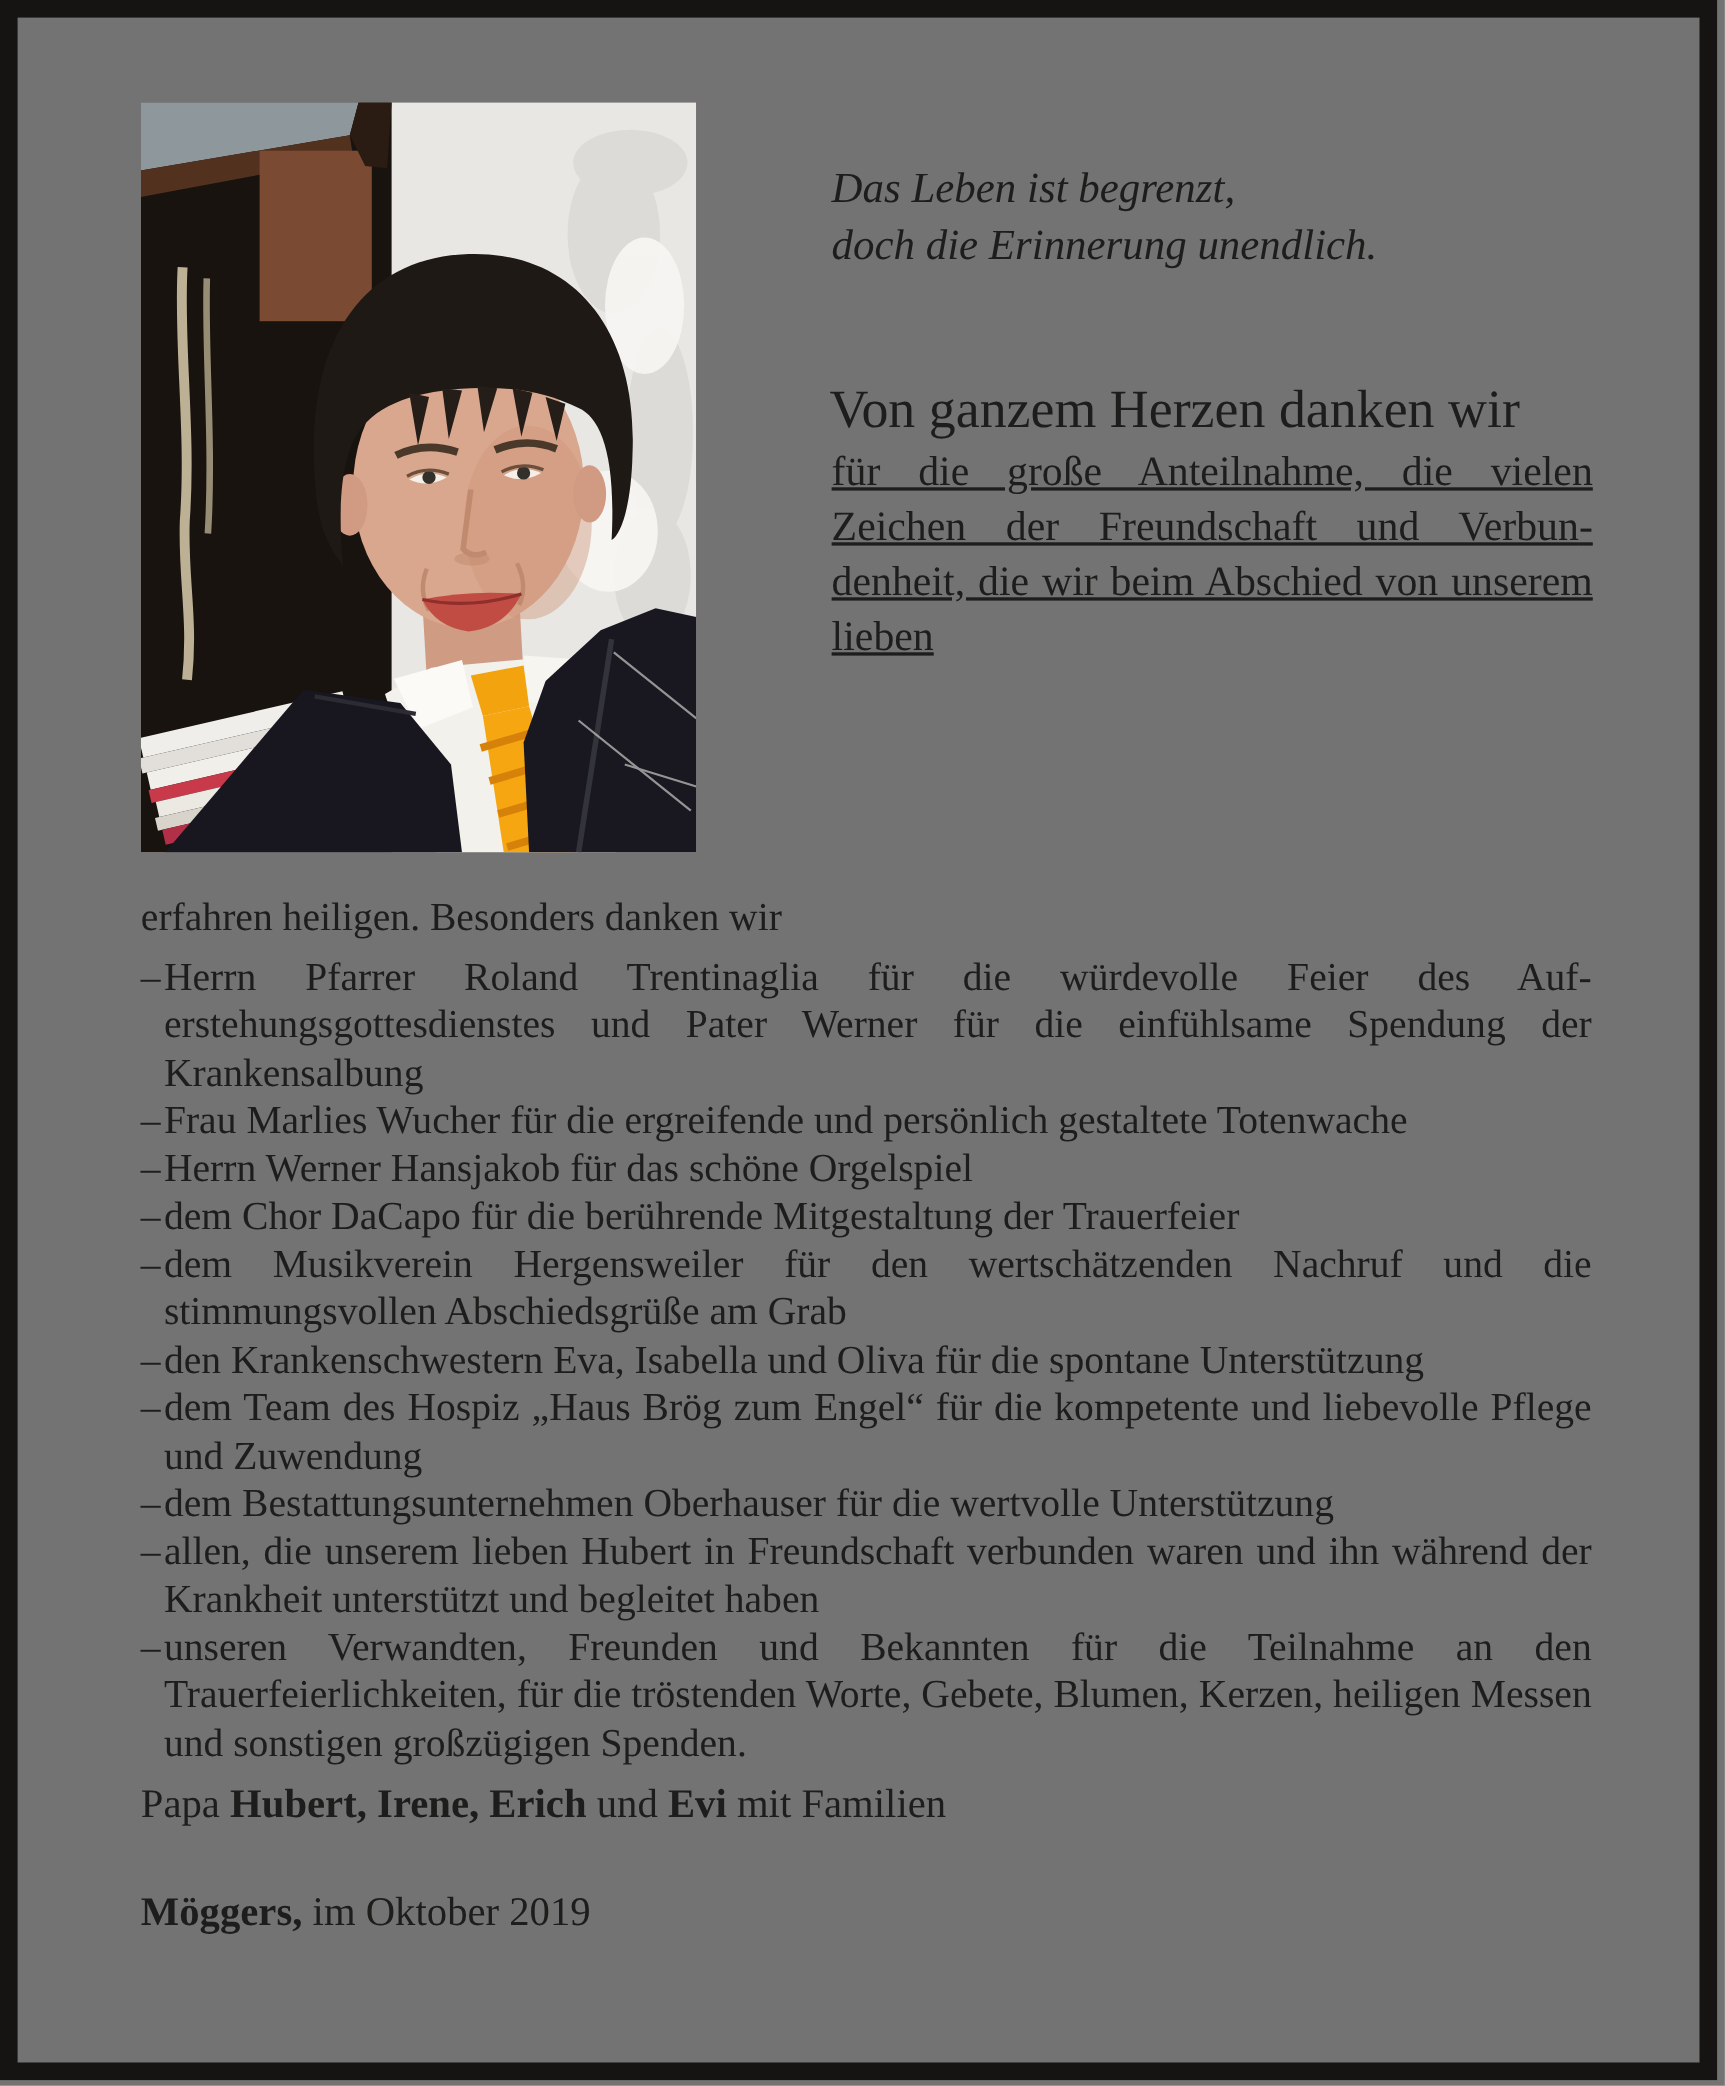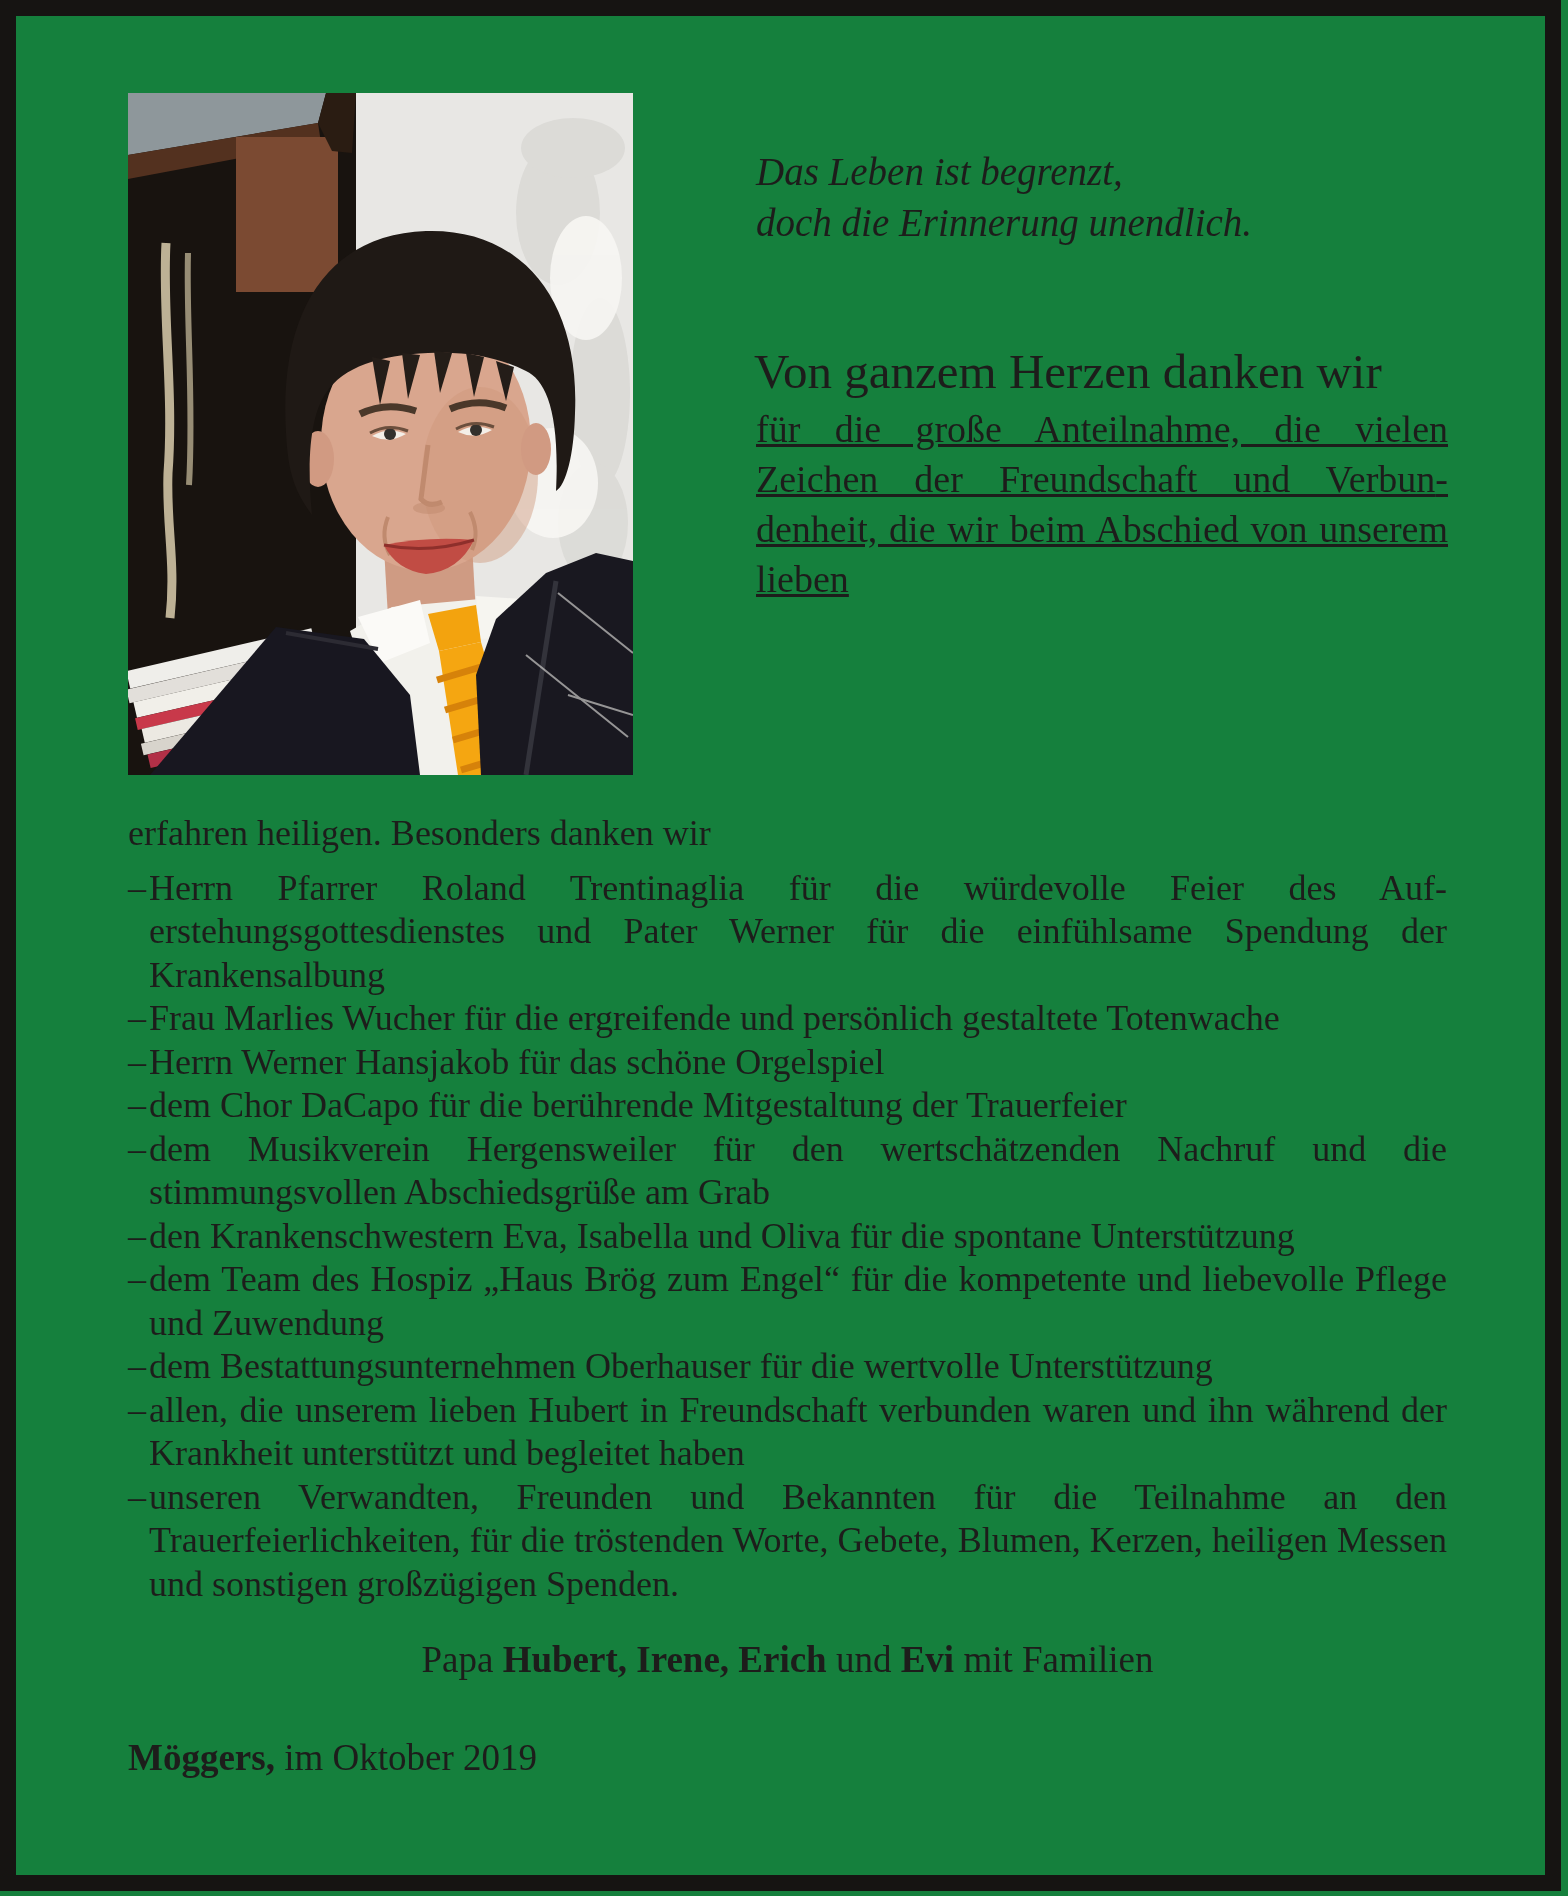--- a/index.html
+++ b/index.html
@@ -5,21 +5,21 @@
   html,body{margin:0;padding:0;}
   body{
     background:#ffffff;
     font-family:"Liberation Serif", serif;
     color:#1d1d1b;
     -webkit-font-smoothing:antialiased;
   }
   .page{
     position:relative;
     width:1568px;height:1896px;
-    background:#15803d;
+    background:#737373;
     overflow:hidden;
   }
   .frame{
     position:absolute;
     left:0;top:0;right:7px;bottom:5px;
     border:16px solid #161412;
     pointer-events:none;
   }
   .photo{
     position:absolute;
@@ -65,22 +65,22 @@
   .bodytext{
     position:absolute;
     left:128px;top:812px;width:1319px;
     font-size:36px;line-height:43.5px;
   }
   .continuation{margin:0 0 11px 0;}
   .thanks-item{display:flex;}
   .thanks-item .marker{flex:0 0 21px;}
   .thanks-item .t{flex:1;text-align:justify;}
   .signature{
-    margin-top:32px;
-    text-align:center;
+    margin-top:13px;
+    text-align:left;
     font-size:37px;
   }
   .b{font-weight:700;}
   .place-date{
     margin-top:54px;
     font-size:37px;
   }
 </style>
 </head>
 <body>

